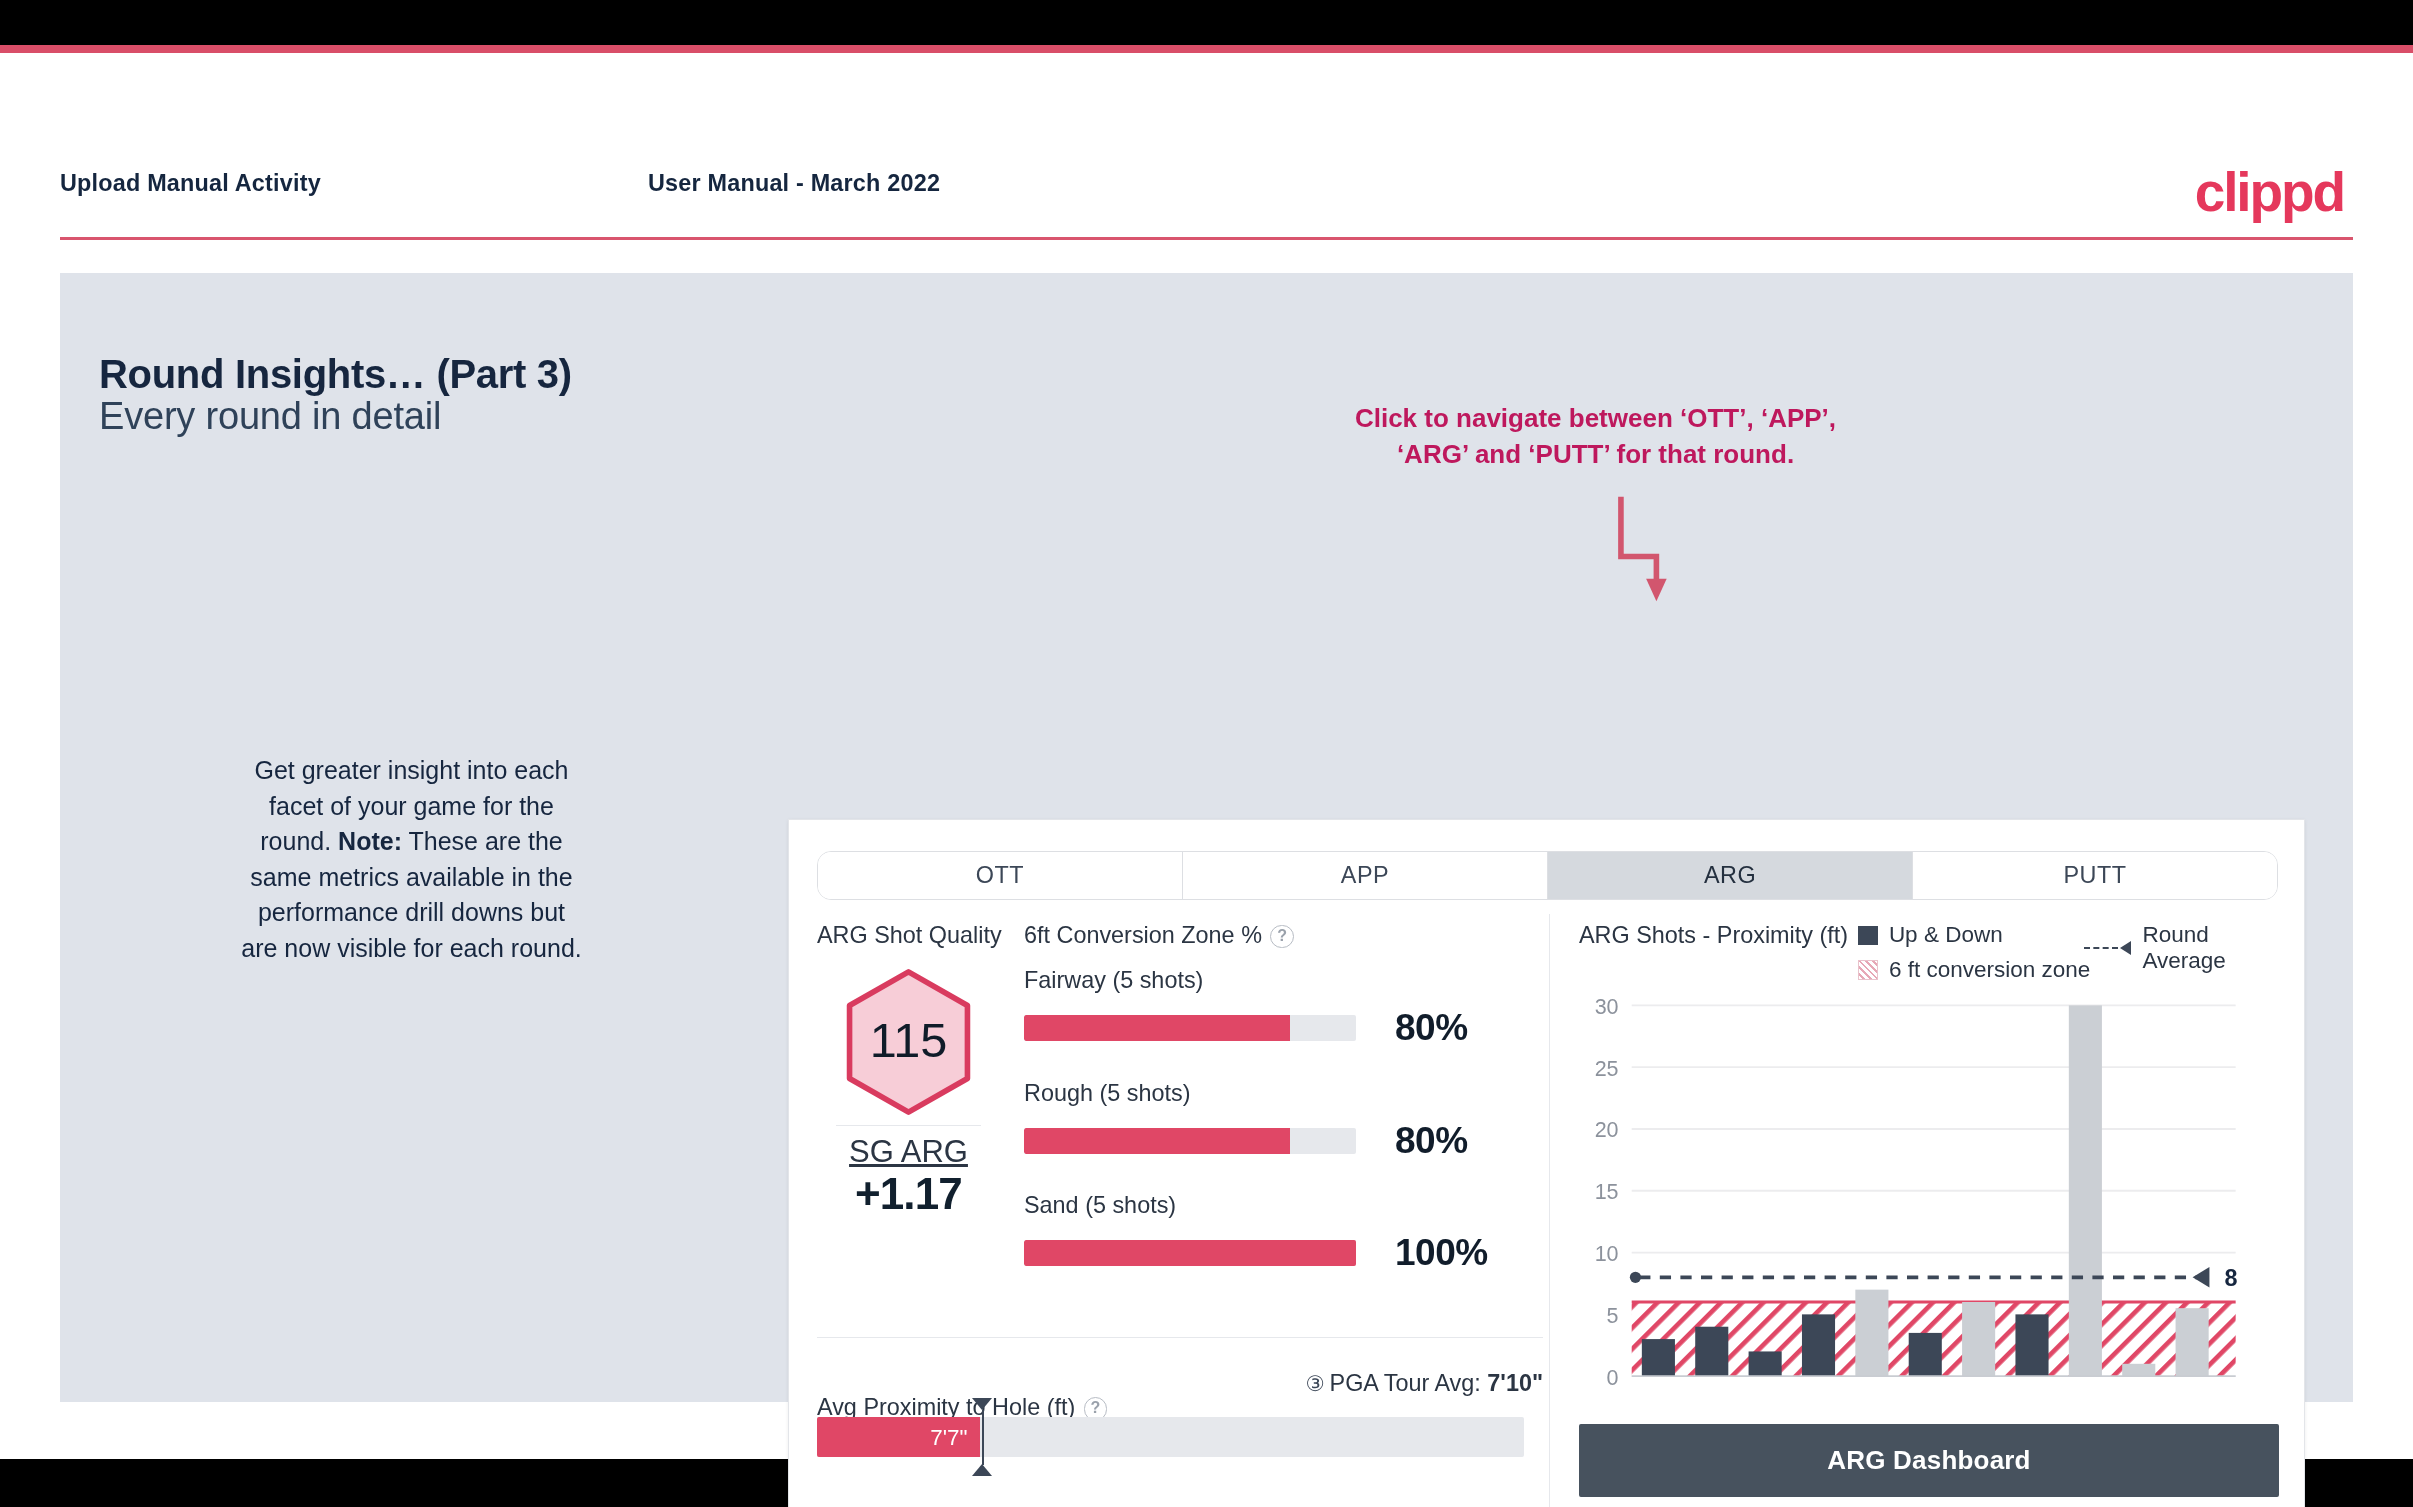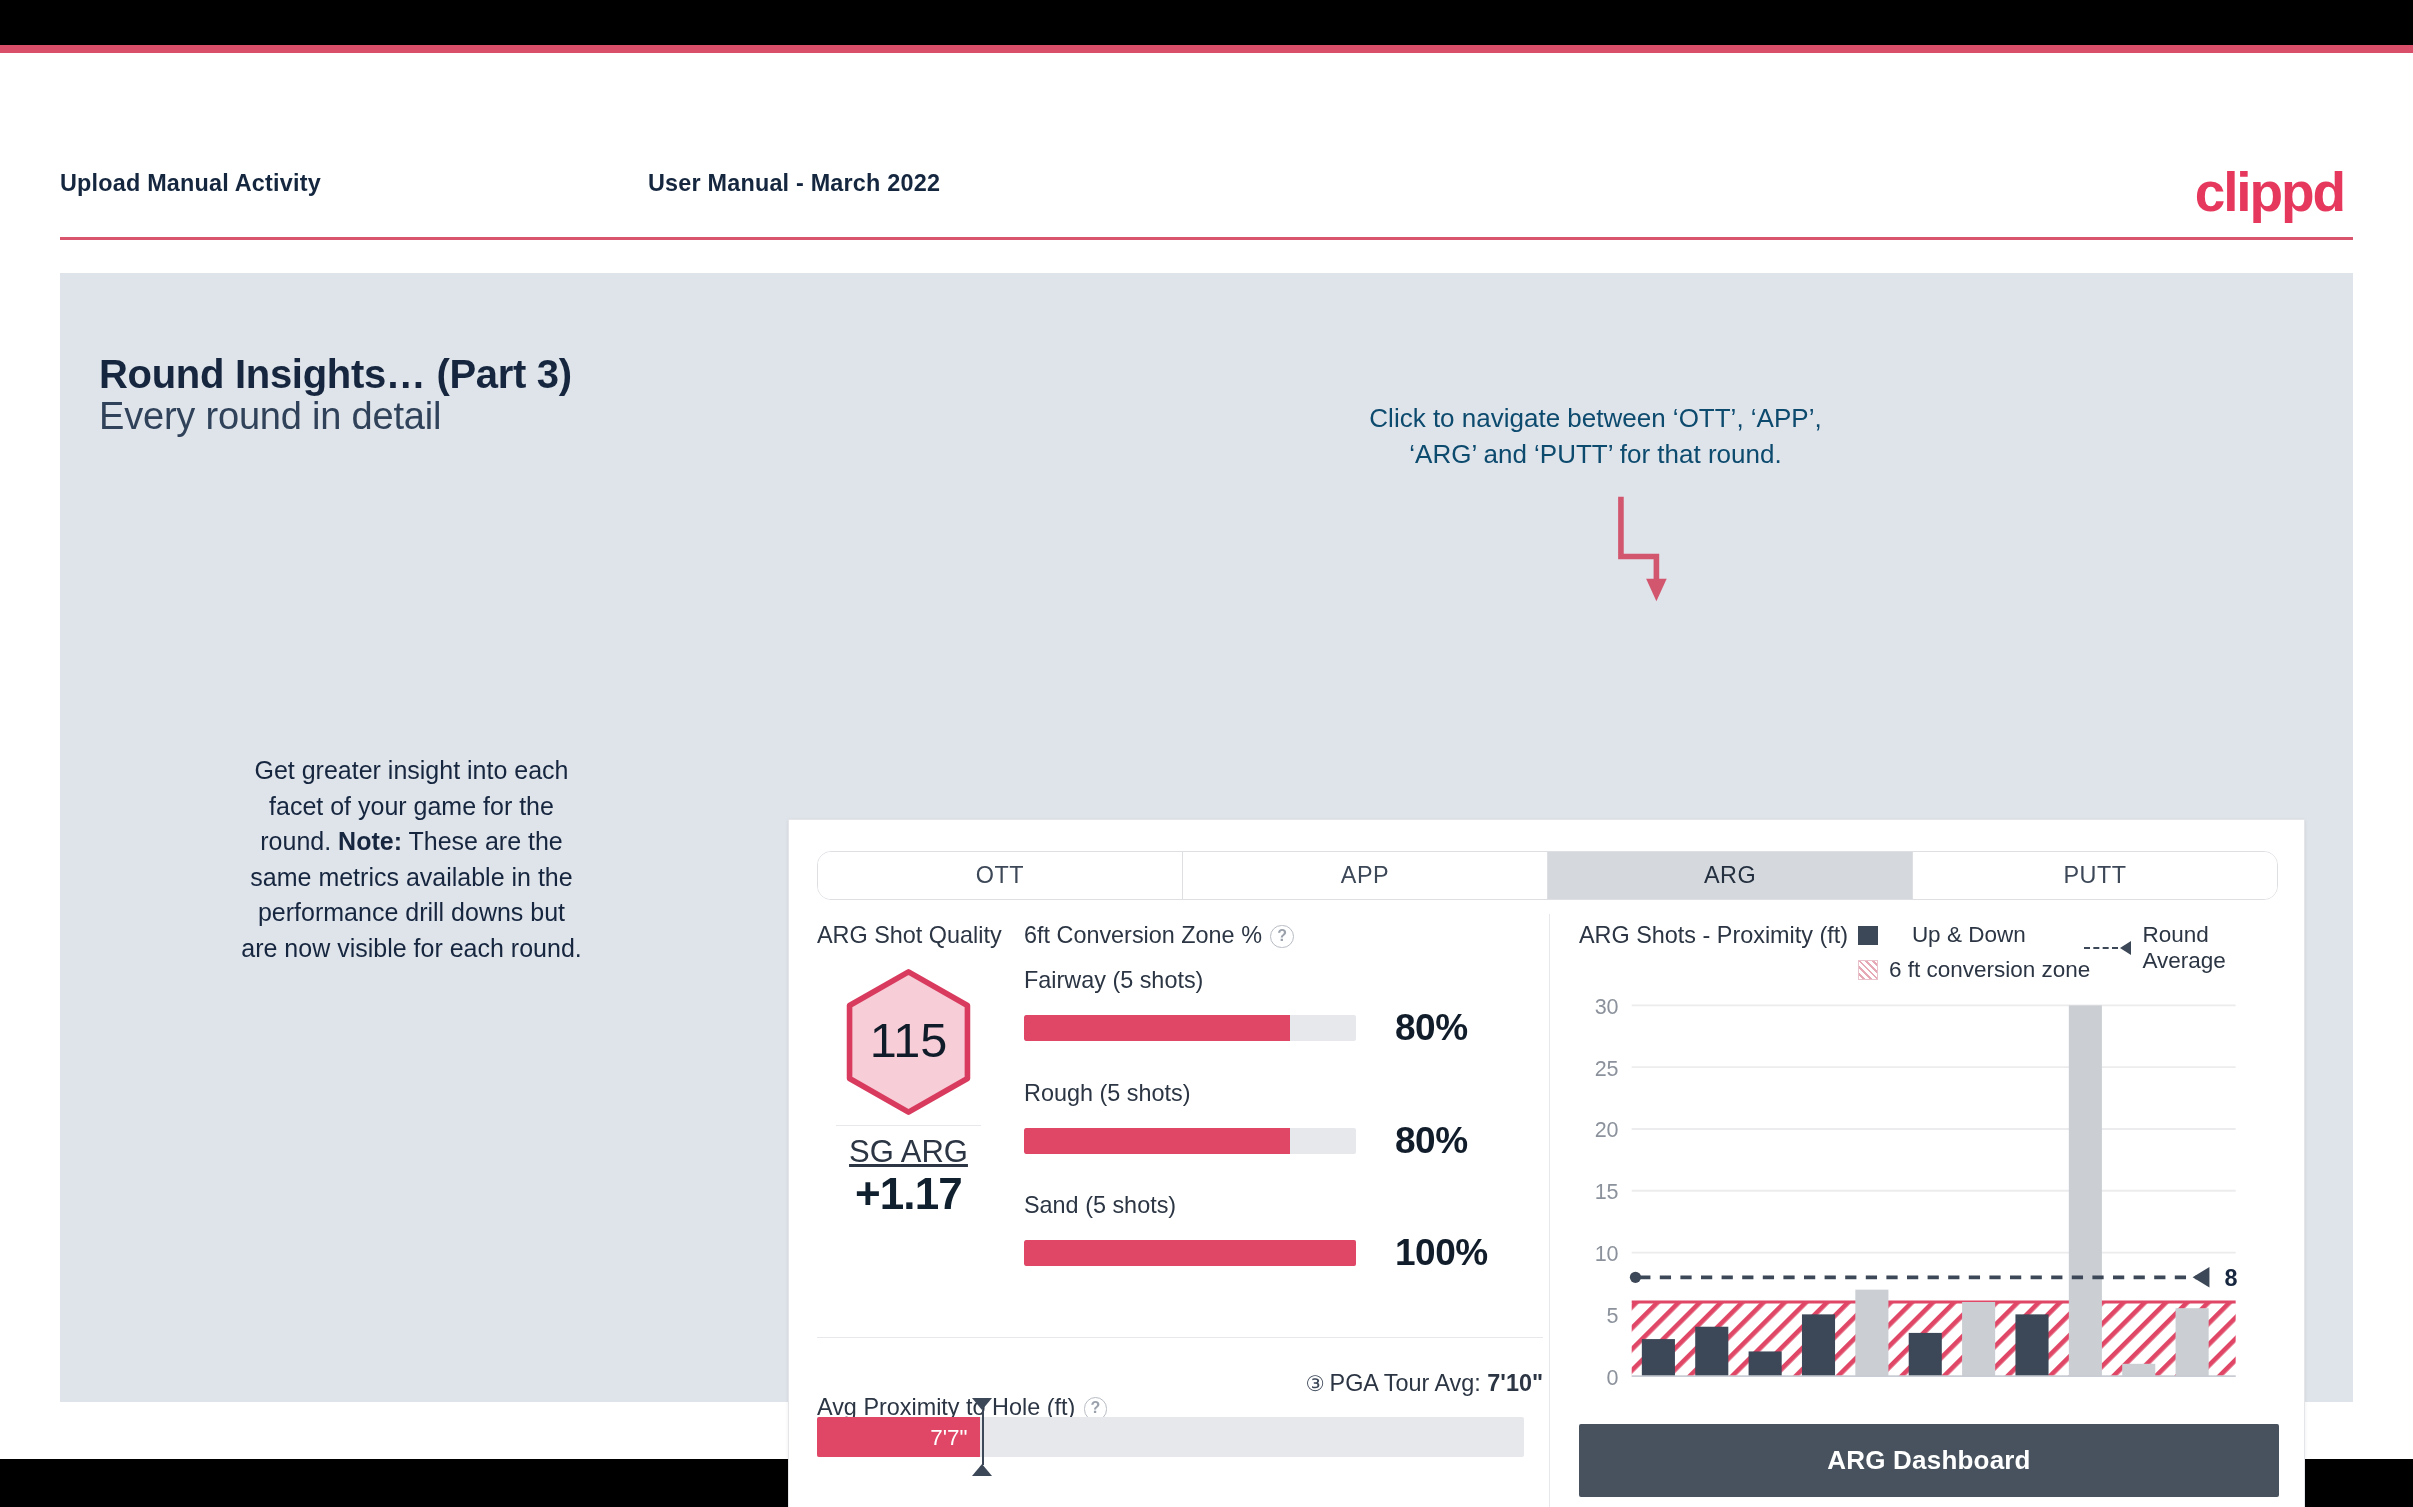--- a/index.html
+++ b/index.html
@@ -54,21 +54,21 @@
     font-size:40px; font-weight:700; color:#16263f; letter-spacing:-0.3px;
   }
   .title-sub {
     position:absolute; left:39px; top:122px;
     font-size:38px; font-weight:400; color:#2f4259; letter-spacing:-0.2px;
   }
 
   
   .callout {
     position:absolute; left:1250px; top:128px; width:571px;
-    text-align:center; font-size:26px; font-weight:400; color:#0c4a6e;
+    text-align:center; font-size:26px; font-weight:700; color:#be185d;
     line-height:1.38;
   }
   .arrow-svg { position:absolute; left:1555px; top:220px; }
 
   
   .blurb {
     position:absolute; left:178px; top:480px; width:347px;
     text-align:center; font-size:25px; color:#16263f; line-height:1.42;
   }
   .blurb b { font-weight:700; }
@@ -128,21 +128,21 @@
               background:#e6e8ec; border-radius:1.9px; }
   .prox-fill { position:absolute; left:0; top:0; height:40px; background:#e04766;
                border-radius:1.9px 0 0 1.9px; }
   .prox-val { position:absolute; right:12px; top:7.5px; font-size:22.5px; color:#fff; font-weight:400; }
   .prox-marker { position:absolute; width:1.9px; background:#3c4757; }
   .prox-tri-up, .prox-tri-dn { position:absolute; width:0; height:0; }
 
   
   .chart-title { position:absolute; left:0px; top:7.5px; font-size:23.4px; color:#2b3543; }
   .legend1 { position:absolute; left:279px; top:8.4px; display:flex; align-items:center;
-             font-size:22.5px; color:#2b3543;gap:23px; }
+             font-size:22.5px; color:#2b3543; }
   .legend2 { position:absolute; left:505px; top:8.4px; display:flex; align-items:center;
              font-size:22.5px; color:#2b3543; }
   .legend3 { position:absolute; left:279px; top:43px; display:flex; align-items:center;
              font-size:22.5px; color:#2b3543; }
   .lg-sq-dark { width:19.7px; height:19.7px; background:#3c4757; margin-right:11.2px; }
   .lg-hatch { width:19.7px; height:19.7px; margin-right:11.2px; border:0.9px solid #e9c3cc;
     background:
       repeating-linear-gradient(45deg,#ffffff 0 2.8px,#e7a8b6 2.8px 4.7px);
   }
   .lg-dash { width:39px; height:0; border-top:2.8px dashed #3c4757; margin-right:1.9px; }

